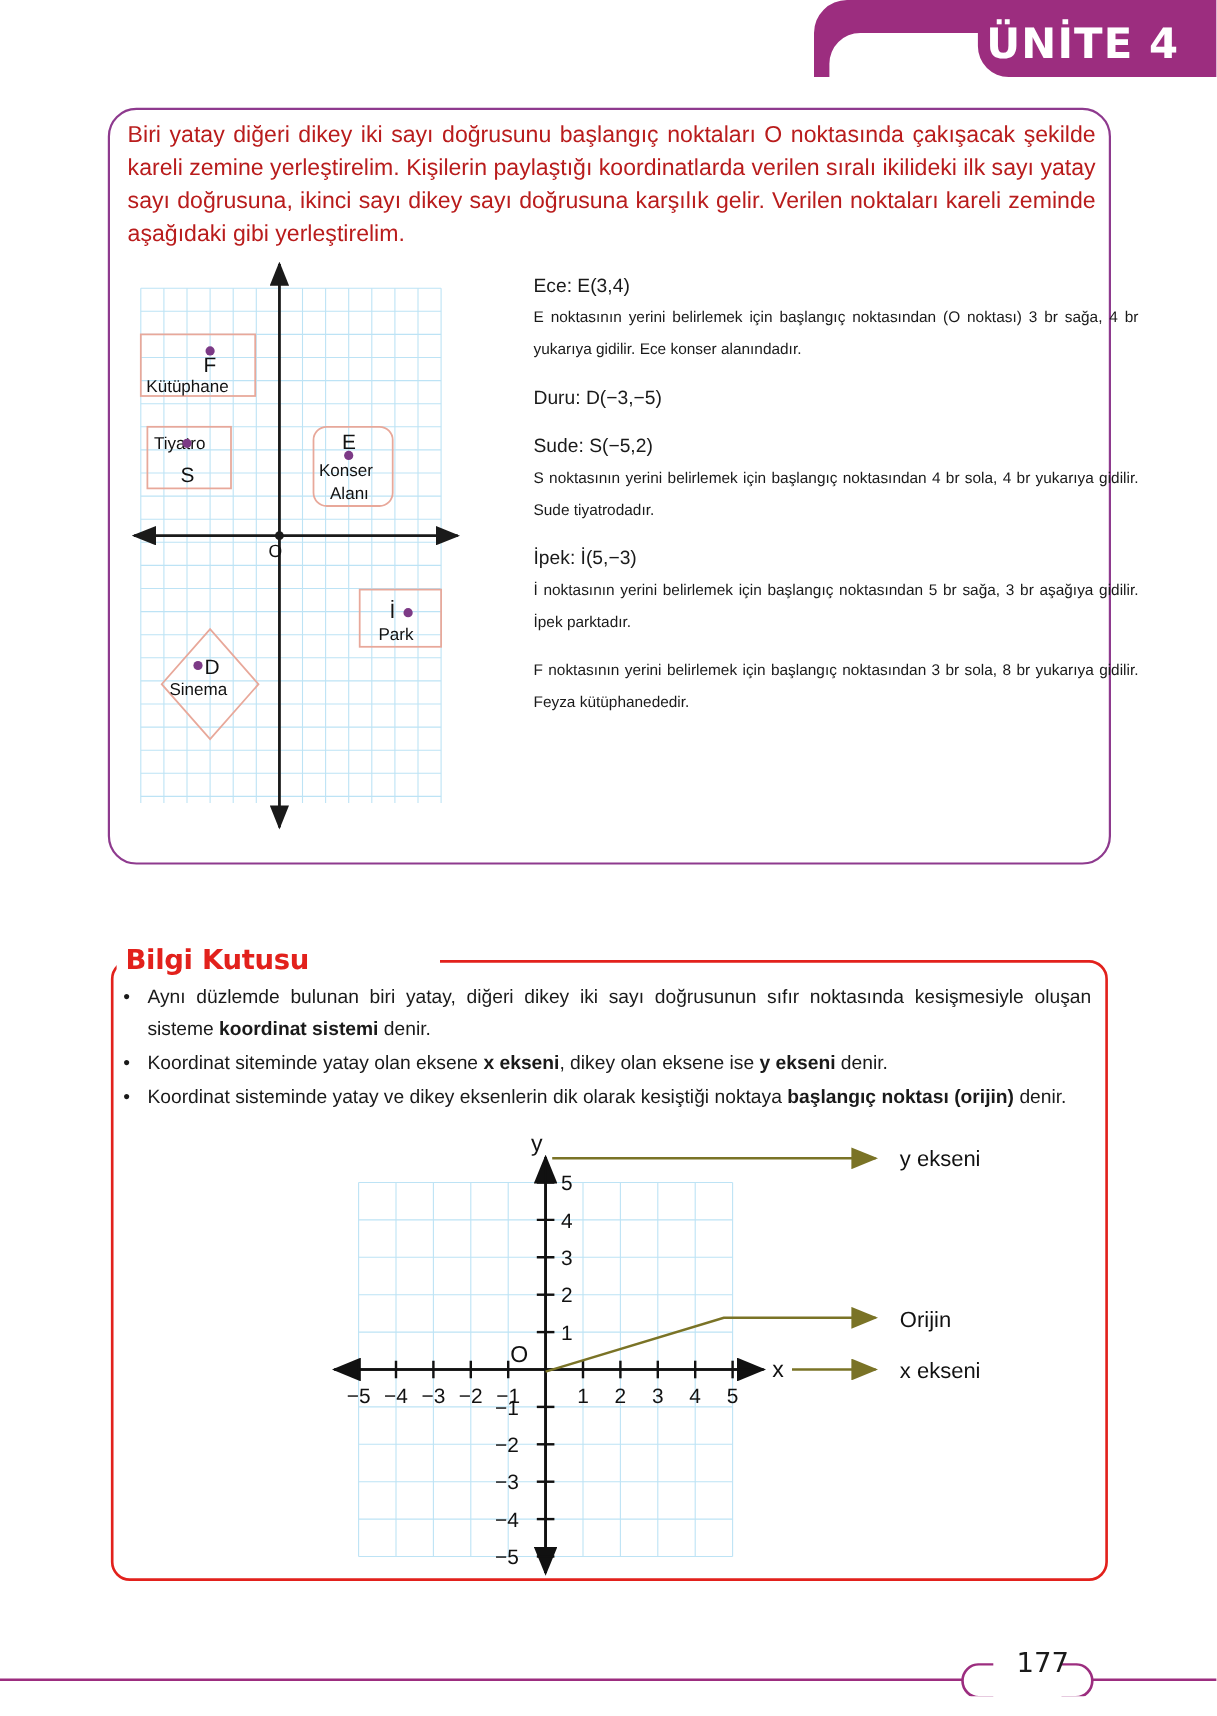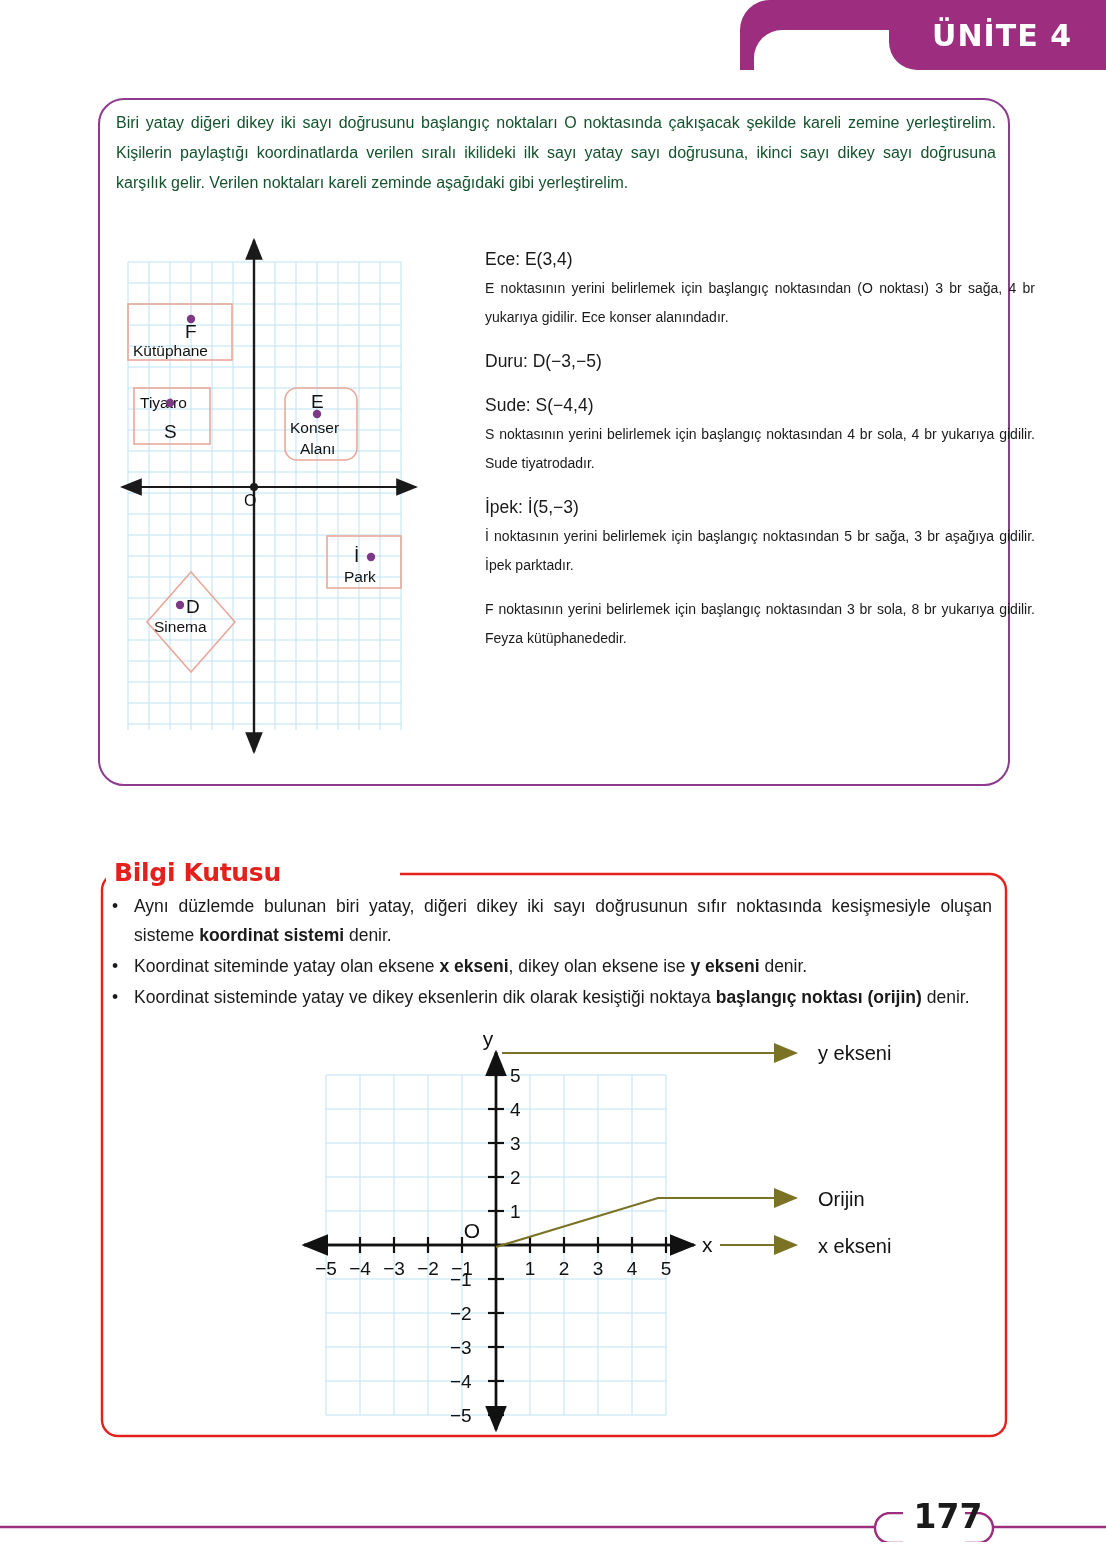--- a/index.html
+++ b/index.html
@@ -21,21 +21,21 @@
     top: 0; left: 0;
     width: 1106px;
     height: 70px;
     pointer-events: none;
   }
   #unit-label {
     position: absolute;
     top: 18px;
     right: 34px;
     color: #ffffff;
-    font-size: 30px;
+    font-size: 38px;
     font-weight: bold;
     letter-spacing: 1px;
     font-family: "DejaVu Sans", sans-serif;
     text-align: center;
   }
 
   
   #activity-box {
     position: absolute;
     left: 98px;
@@ -44,23 +44,23 @@
     height: 688px;
     border: 2.5px solid #8e3a8e;
     border-radius: 26px;
     box-sizing: border-box;
   }
   #intro-paragraph {
     position: absolute;
     left: 116px;
     top: 108px;
     width: 880px;
-    font-size: 16px;
+    font-size: 21px;
     line-height: 30px;
-    color: #14532d;
+    color: #b91c1c;
     text-align: justify;
   }
 
   
   #figure-top {
     position: absolute;
     left: 120px;
     top: 232px;
     width: 300px;
     height: 528px;
@@ -151,22 +151,22 @@
     top: 1512px;
     width: 1106px;
     height: 30px;
   }
   #page-number {
     position: absolute;
     left: 908px;
     top: 1497px;
     width: 80px;
     text-align: center;
-    font-size: 33px;
-    font-weight: bold;
+    font-size: 25px;
+    font-weight: normal;
     color: #1a1a1a;
     font-family: "DejaVu Sans", sans-serif;
   }
 
   
   .svgtxt {
     font-family: "Liberation Sans", sans-serif;
     fill: #111111;
   }
 </style>
@@ -274,21 +274,21 @@
 
 <div id="explanations">
   <div class="expl-block">
     <div class="expl-coord">Ece: E(3,4)</div>
     <div class="expl-body">E noktasının yerini belirlemek için başlangıç noktasından (O noktası) 3 br sağa, 4 br yukarıya gidilir. Ece konser alanındadır.</div>
   </div>
   <div class="expl-block">
     <div class="expl-coord">Duru: D(−3,−5)</div>
   </div>
   <div class="expl-block">
-    <div class="expl-coord">Sude: S(−4,4)</div>
+    <div class="expl-coord">Sude: S(−5,2)</div>
     <div class="expl-body">S noktasının yerini belirlemek için başlangıç noktasından 4 br sola, 4 br yukarıya gidilir. Sude tiyatrodadır.</div>
   </div>
   <div class="expl-block">
     <div class="expl-coord">İpek: İ(5,−3)</div>
     <div class="expl-body">İ noktasının yerini belirlemek için başlangıç noktasından 5 br sağa, 3 br aşağıya gidilir. İpek parktadır.</div>
   </div>
   <div class="expl-block">
     <div class="expl-body">F noktasının yerini belirlemek için başlangıç noktasından 3 br sola, 8 br yukarıya gidilir. Feyza kütüphanededir.</div>
   </div>
 </div>

